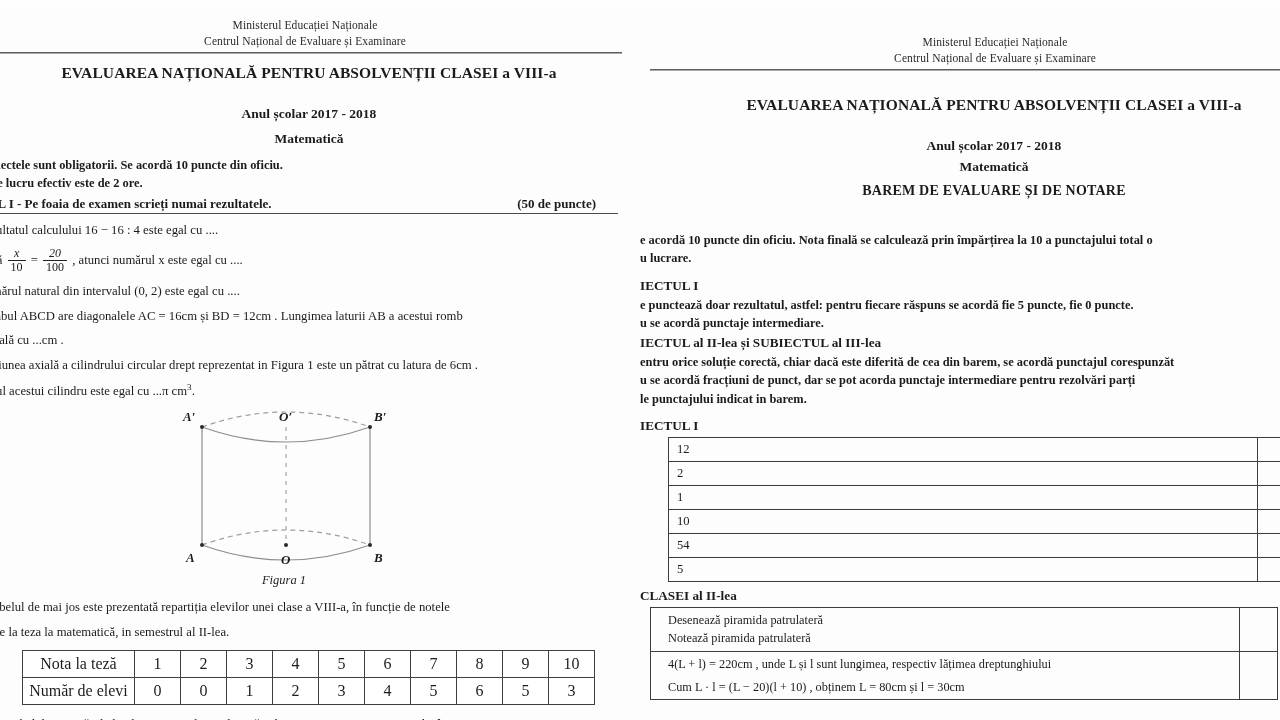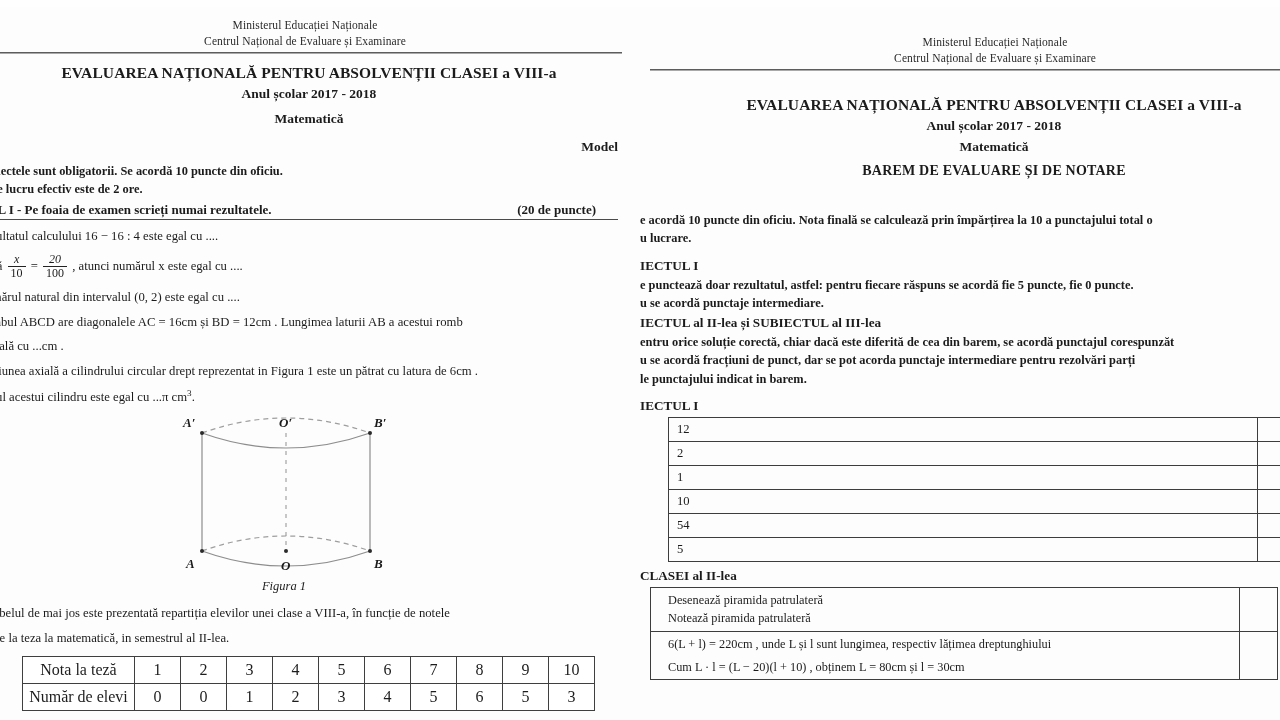--- a/index.html
+++ b/index.html
@@ -60,21 +60,21 @@
     border-bottom: .6px solid #a9a9a9;
     margin: 2px 0 0 0;
   }
   .ttl {
     text-align: center;
     font-weight: bold;
     line-height: 1.5;
     white-space: nowrap;
   }
   .ttl.t1 { font-size: 15.5px; letter-spacing: .1px; }
-  .ttl.t2 { font-size: 13.5px; }
+  .ttl.t2 { font-size: 13.5px; margin-top: 20px; }
   .ttl.t3 { font-size: 13.5px; }
   .ttl.t4 { font-size: 14px; letter-spacing: .2px; }
 
   .model {
     font-weight: bold;
     font-size: 13.5px;
     text-align: right;
   }
 
   
@@ -202,30 +202,29 @@
         <div>Ministerul Educației Naționale</div>
         <div>Centrul Național de Evaluare și Examinare</div>
       </div>
       <div class="hrule" style="margin:3px 18px 0 28px;"></div>
 
       <div style="padding:0 22px 0 30px;">
         <div class="ttl t1" style="margin-top:7px;">EVALUAREA NAȚIONALĂ PENTRU ABSOLVENȚII CLASEI a VIII-a</div>
         <div class="ttl t2">Anul școlar 2017 - 2018</div>
         <div class="ttl t3" style="margin-top:4px;">Matematică</div>
 
-        <div class="model" style="margin-top:10px;">Model</div>
       </div>
 
       <div style="padding:0 22px 0 0;">
         <div class="body-line" style="margin-top:7px;">e subiectele sunt obligatorii. Se acordă 10 puncte din oficiu.</div>
         <div class="body-line">pul de lucru efectiv este de 2 ore.</div>
 
         <div class="row-sp rule-under" style="margin-top:3px;">
           <span>CTUL I - Pe foaia de examen scrieți numai rezultatele.</span>
-          <span style="padding-right:22px;">(20 de puncte)</span>
+          <span style="padding-right:22px;">(50 de puncte)</span>
         </div>
 
         <div class="items">
 
           <div class="item" style="margin-top:6px;">. Rezultatul calculului 16 − 16 : 4 este egal cu ....</div>
 
           <div class="item" style="margin:7px 0 8px 0;">
             <span>. Dacă</span>
             <span class="frac">
               <span class="num">x</span>
@@ -402,21 +401,21 @@
         <tbody>
           <tr>
             <td>
               <div class="l">Desenează piramida patrulateră</div>
               <div class="l">Notează piramida patrulateră</div>
             </td>
             <td class="narrow"></td>
           </tr>
           <tr>
             <td>
-              <div class="l" style="margin-bottom:5px;">6(L + l) = 220cm , unde  L  și  l  sunt lungimea, respectiv lățimea dreptunghiului</div>
+              <div class="l" style="margin-bottom:5px;">4(L + l) = 220cm , unde  L  și  l  sunt lungimea, respectiv lățimea dreptunghiului</div>
               <div class="l">Cum  L · l = (L − 20)(l + 10) , obținem  L = 80cm  și  l = 30cm</div>
             </td>
             <td class="narrow"></td>
           </tr>
         </tbody>
       </table>
 
     </div>
   </div>
 

